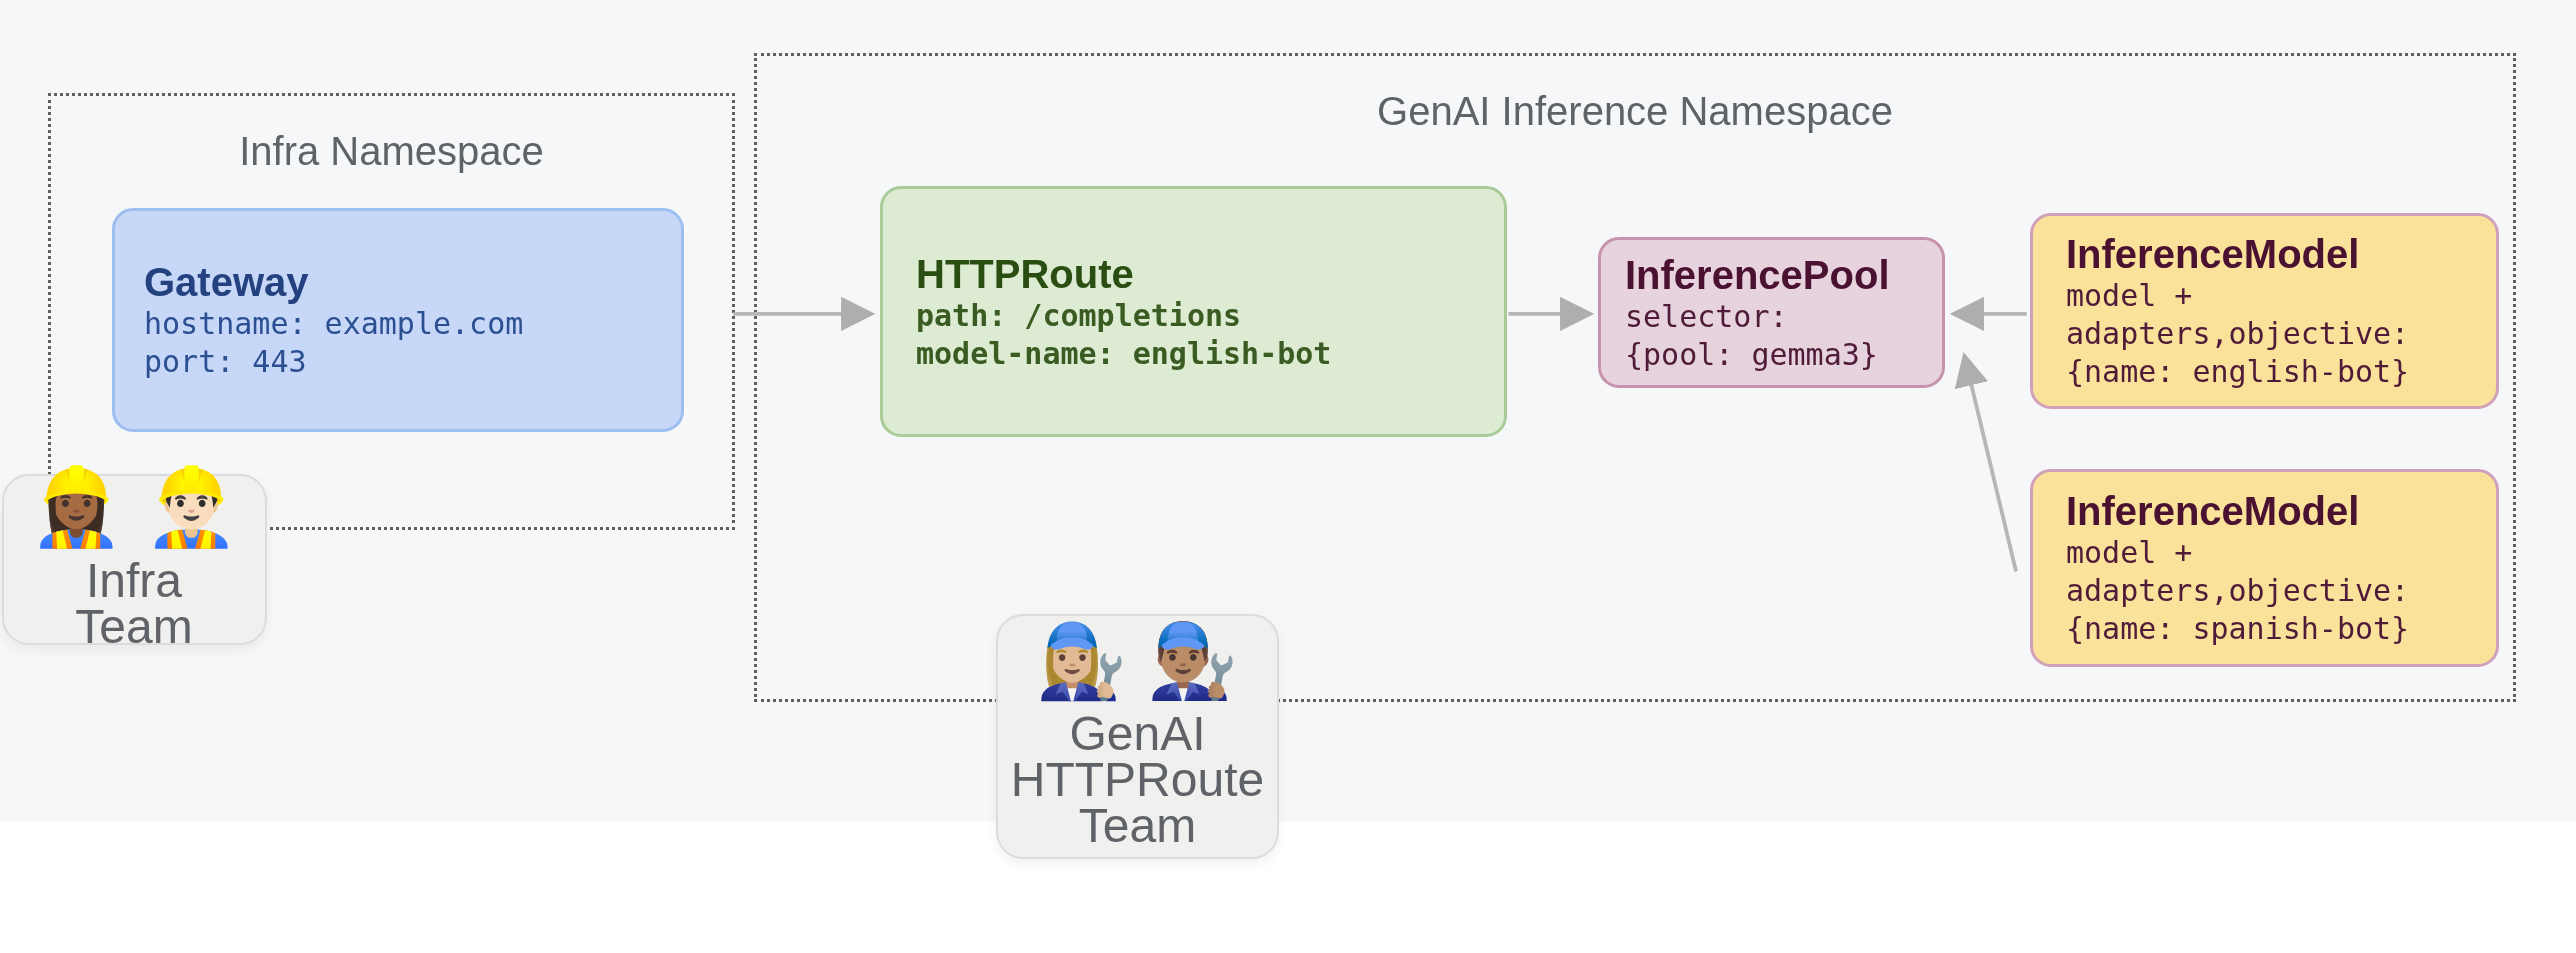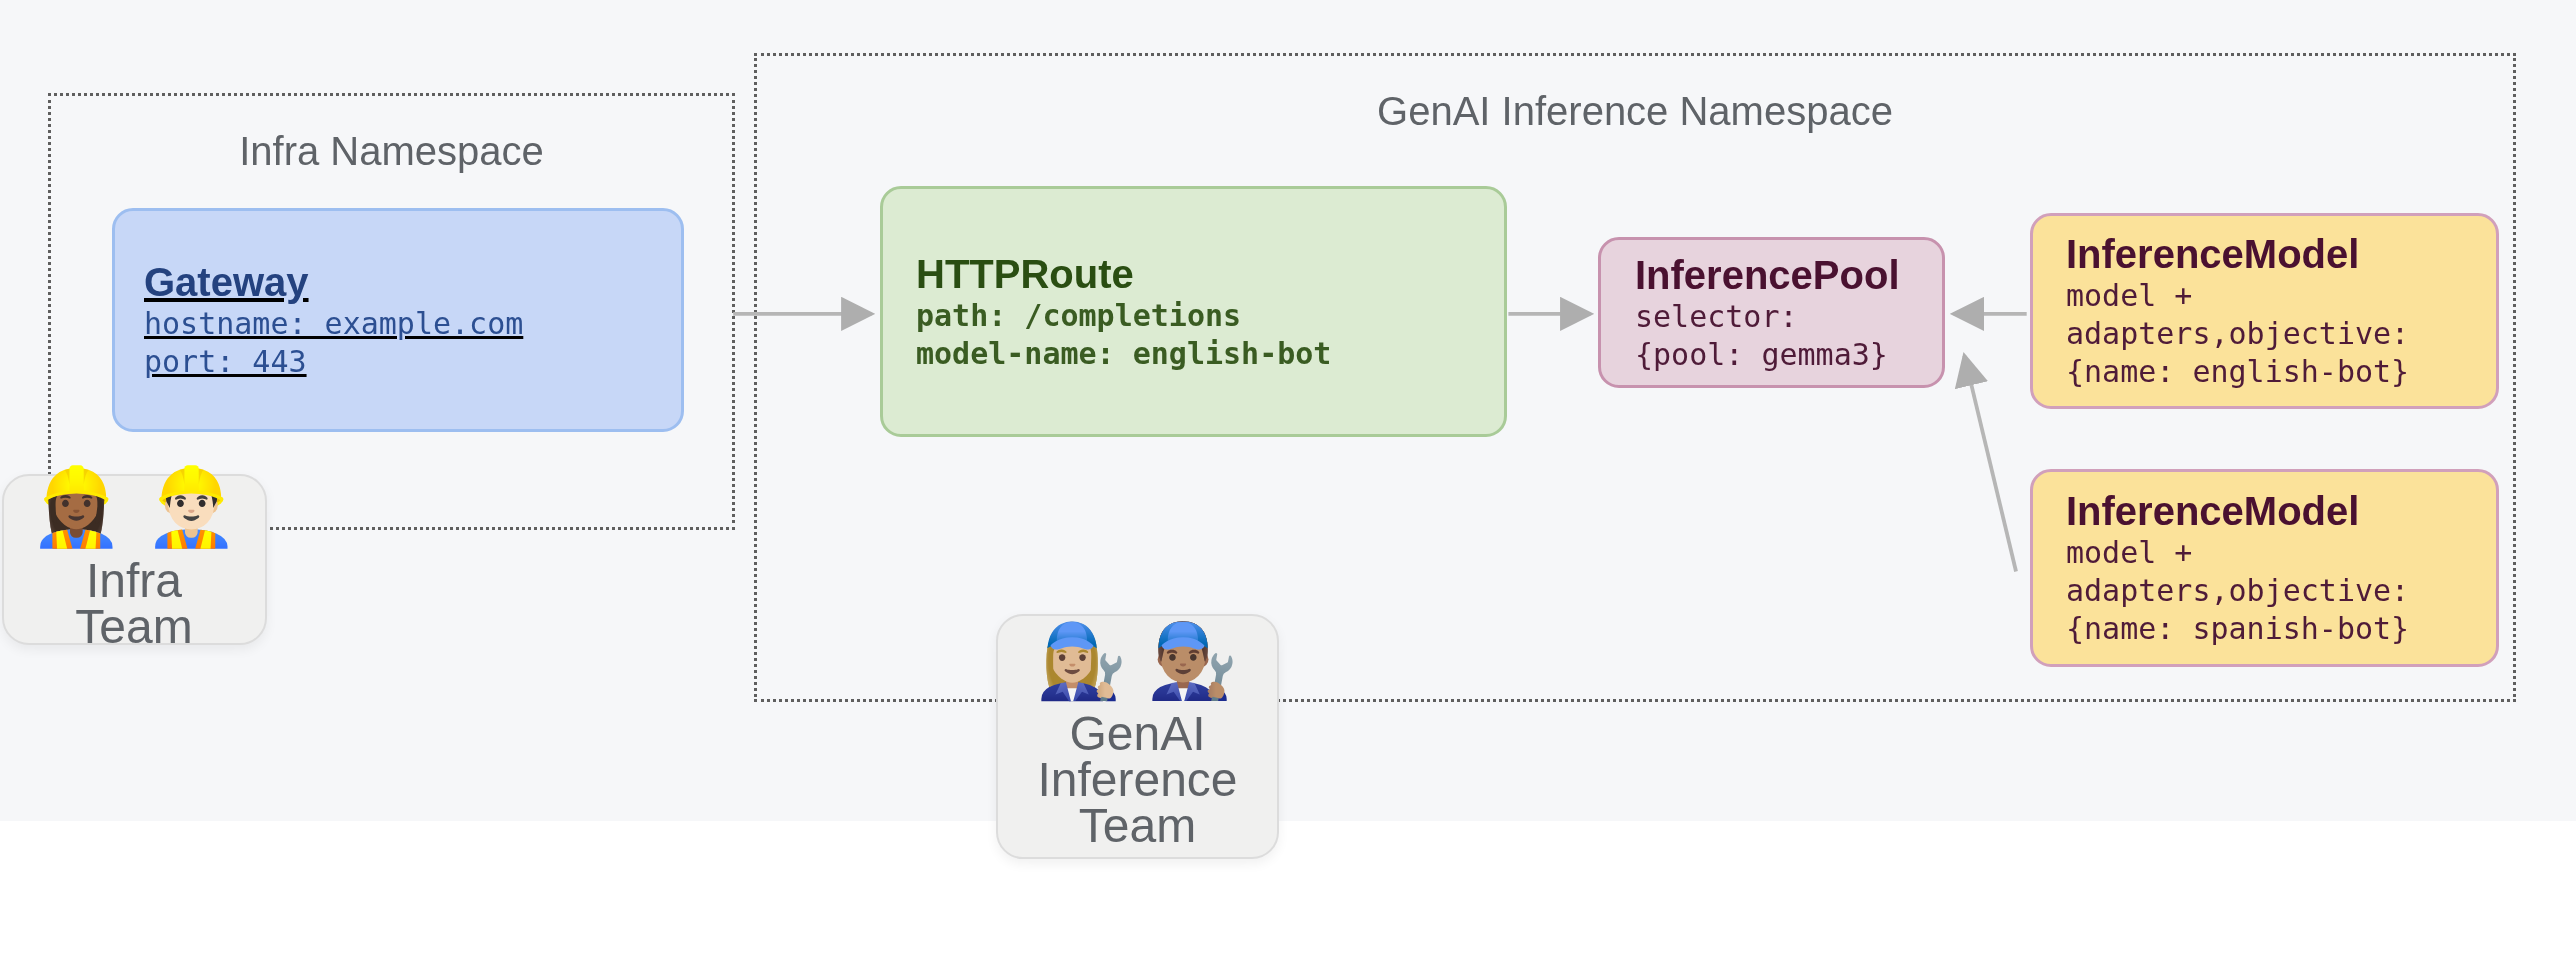--- a/index.html
+++ b/index.html
@@ -73,39 +73,38 @@
     font-size: 30px;
     line-height: 38px;
     white-space: nowrap;
   }
 
   .node-gateway {
     left: 112px; top: 208px; width: 572px; height: 224px;
     background: var(--gateway-fill, #c7d7f7);
     border-color: var(--gateway-border, #9dbef0);
     padding-left: 29px;
-    text-decoration: underline;
   }
   .node-gateway .node-title { color: var(--gateway-heading, #24427f); }
   .node-gateway .node-line  { color: var(--gateway-text, #2c4f92); }
 
   .node-httproute {
     left: 880px; top: 186px; width: 627px; height: 251px;
     background: var(--httproute-fill, #dcebd2);
     border-color: var(--httproute-border, #a9cb98);
     padding-left: 33px;
   }
   .node-httproute .node-title { color: var(--httproute-heading, #2a4e12); }
   .node-httproute .node-line  { color: var(--httproute-text, #3a5c22); font-weight: bold; }
 
   .node-inferencepool {
     left: 1598px; top: 237px; width: 347px; height: 151px;
     background: var(--pool-fill, #e7d3dd);
     border-color: var(--pool-border, #c792ae);
-    padding-left: 34px;
+    padding-left: 24px;
   }
   .node-inferencepool .node-title { color: var(--pool-heading, #4a1130); }
   .node-inferencepool .node-line  { color: var(--pool-text, #4f1b38); }
 
   .node-model {
     background: var(--model-fill, #fbe29a);
     border-color: var(--model-border, #d1a0bb);
     padding-left: 33px;
   }
   .node-model .node-title { color: var(--model-heading, #4a1130); }
@@ -207,17 +206,17 @@
       <span>👷🏻‍♂️</span>
     </div>
     <div class="team-label">Infra Team</div>
   </div>
 
   <div class="team team-genai">
     <div class="team-emojis">
       <span>👩🏼‍🔧</span>
       <span>👨🏽‍🔧</span>
     </div>
-    <div class="team-label">GenAI Inference Team</div>
+    <div class="team-label">GenAI HTTPRoute Team</div>
   </div>
 
 </div>
 
 
 </body></html>

